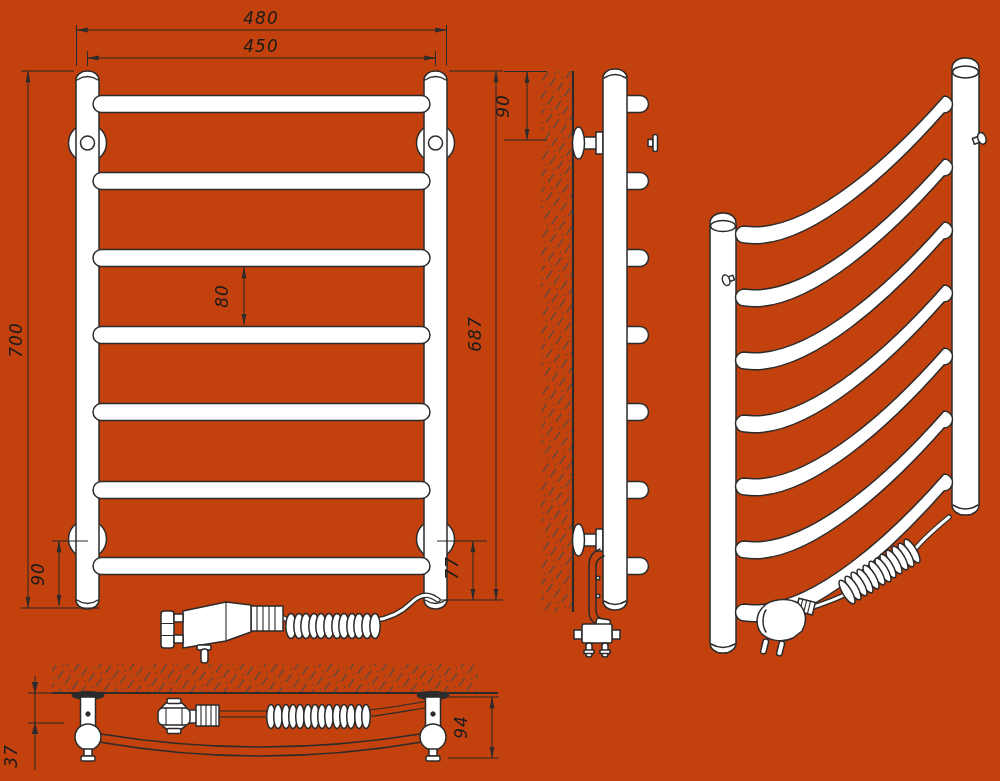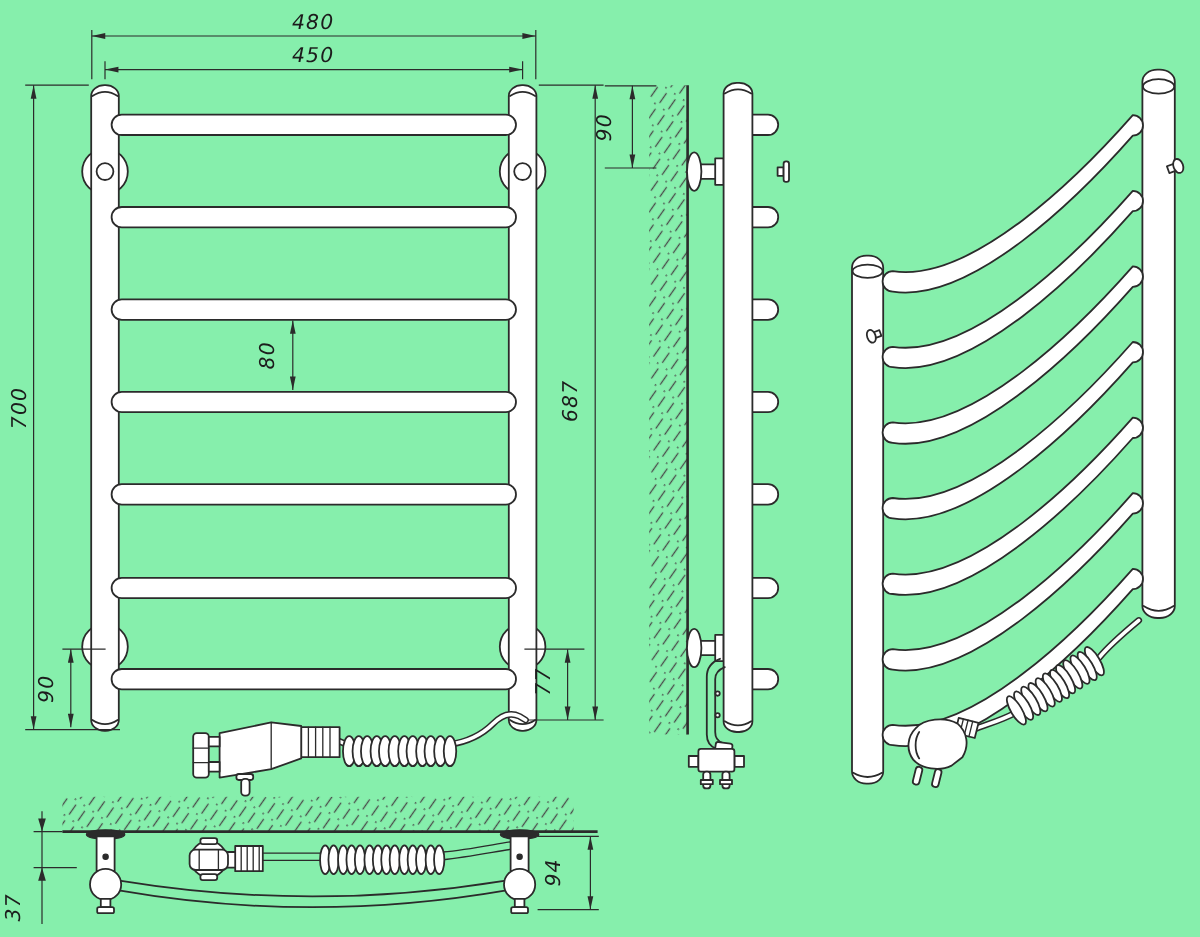--- a/index.html
+++ b/index.html
@@ -1,16 +1,16 @@
 <!DOCTYPE html>
 <html><head>
 <meta charset="utf-8">
 <style>
   html,body{margin:0;padding:0;background:#fff;}
-  .canvas{position:relative;width:1000px;height:781px;background:#86efac;overflow:hidden;
+  .canvas{position:relative;width:1000px;height:781px;background:#c2410c;overflow:hidden;
           font-family:"DejaVu Sans",sans-serif;}
   svg{position:absolute;left:0;top:0;}
   .ln{stroke:#2b2b2b;stroke-width:1.5;fill:#ffffff;stroke-linecap:round;stroke-linejoin:round;}
   .lnf{stroke:#2b2b2b;stroke-width:1.5;fill:none;stroke-linecap:round;stroke-linejoin:round;}
   .thin{stroke:#2b2b2b;stroke-width:1.1;fill:none;stroke-linecap:round;}
   .dark{fill:#2b2b2b;stroke:#2b2b2b;stroke-width:1;}
   .dimln{stroke:#2b2b2b;stroke-width:1;fill:none;}
   .wall{stroke:#2b2b2b;stroke-width:2.2;fill:none;}
   .cordOut{stroke:#2b2b2b;stroke-width:5.5;fill:none;stroke-linecap:round;}
   .cordIn{stroke:#ffffff;stroke-width:3;fill:none;stroke-linecap:round;}

